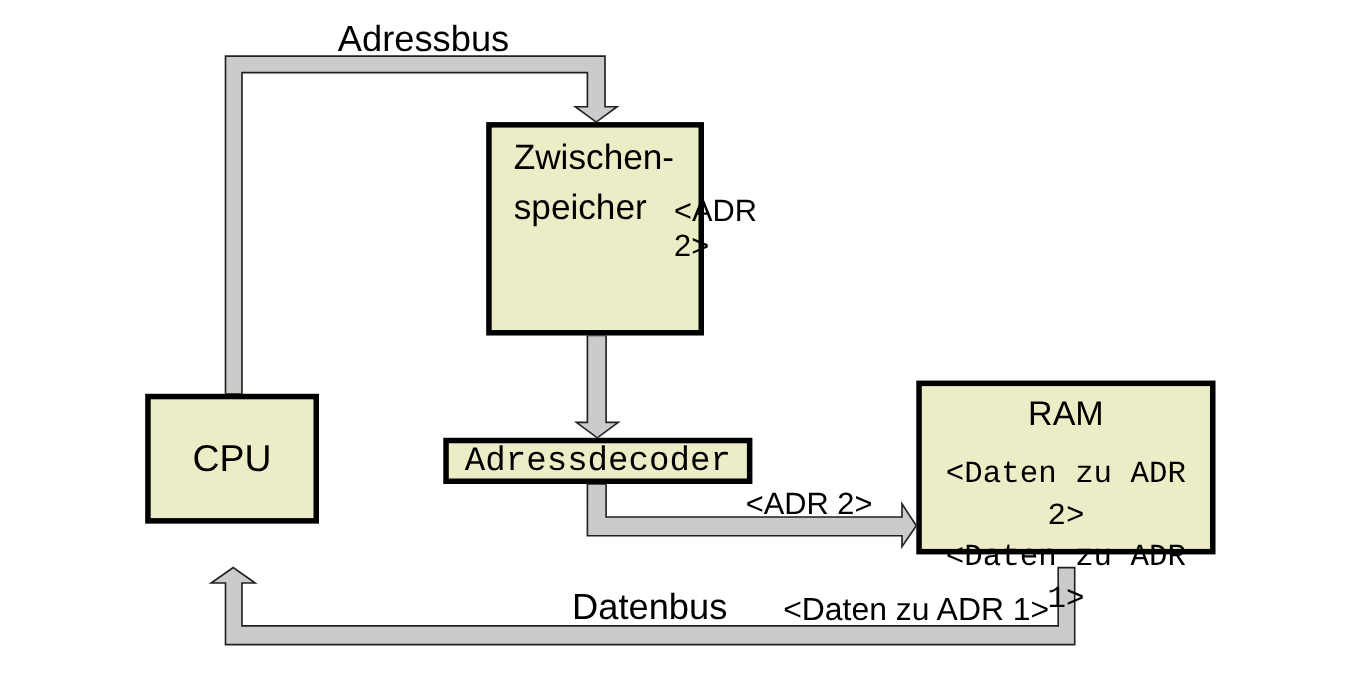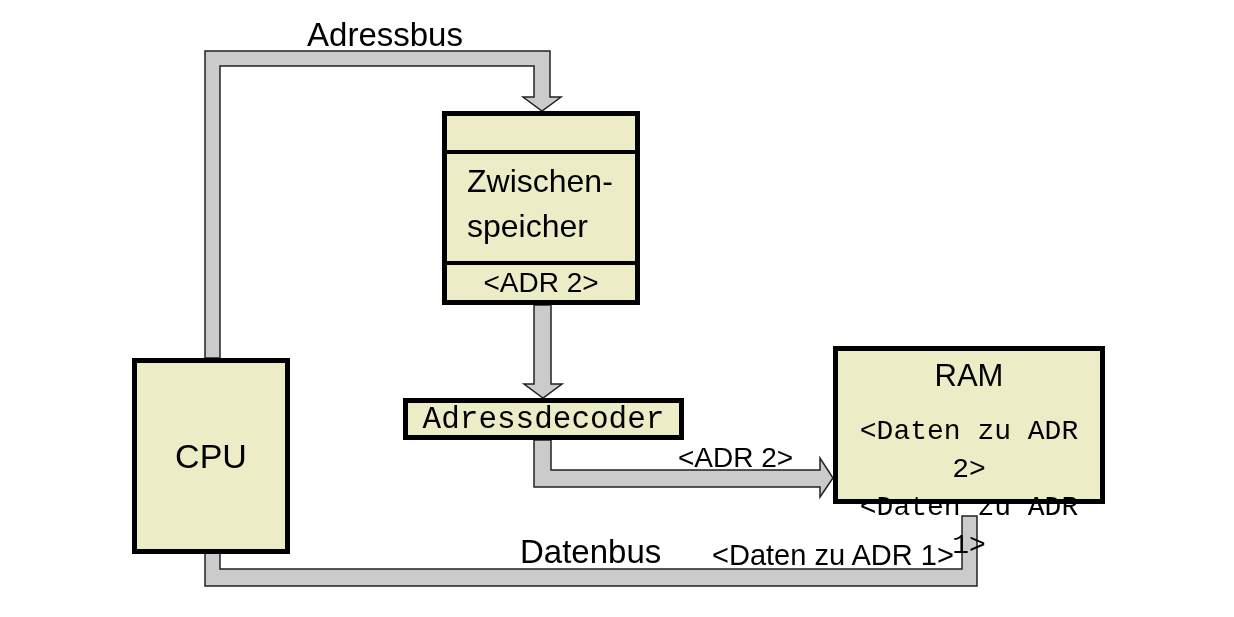--- a/index.html
+++ b/index.html
@@ -19,23 +19,23 @@
     background:var(--background);
     overflow:hidden;
   }
   .bus-layer{position:absolute;left:0;top:0;z-index:1;}
   .bus-layer polygon{fill:var(--bus-fill);stroke:var(--bus-outline);stroke-width:1.5;stroke-linejoin:miter;}
   .box{
     position:absolute;z-index:2;
     background:var(--box-fill);
     border:5px solid var(--box-border);
   }
-  .cpu-box{left:132px;top:358px;width:158px;height:196px;
+  .cpu-box{left:132px;top:358px;width:158px;height:118px;
     display:flex;align-items:center;justify-content:center;font-size:34px;}
-  .buffer-box{left:442px;top:111px;width:198px;height:194px;display:flex;flex-direction:column;}
+  .buffer-box{left:442px;top:111px;width:198px;height:194px;display:flex;flex-direction:row;}
   .buffer-top{height:34px;flex:0 0 auto;}
   .divider{height:4px;background:var(--box-border);flex:0 0 auto;}
   .buffer-mid{flex:1 1 auto;padding:5px 0 0 20px;font-size:32px;line-height:45px;}
   .buffer-bottom{flex:0 0 35px;display:flex;align-items:center;justify-content:center;font-size:28px;}
   .decoder-box{left:403px;top:398px;width:281px;height:42px;
     display:flex;align-items:center;justify-content:center;font-size:31px;font-family:Liberation Mono, monospace;}
   .ram-box{left:833px;top:346px;width:272px;height:158px;text-align:center;}
   .ram-title{margin-top:8px;font-size:31px;line-height:34px;}
   .ram-rows{margin-top:20px;font-size:28px;line-height:38px;font-family:Liberation Mono, monospace;}
   .label{position:absolute;z-index:3;white-space:nowrap;line-height:1.1;}

